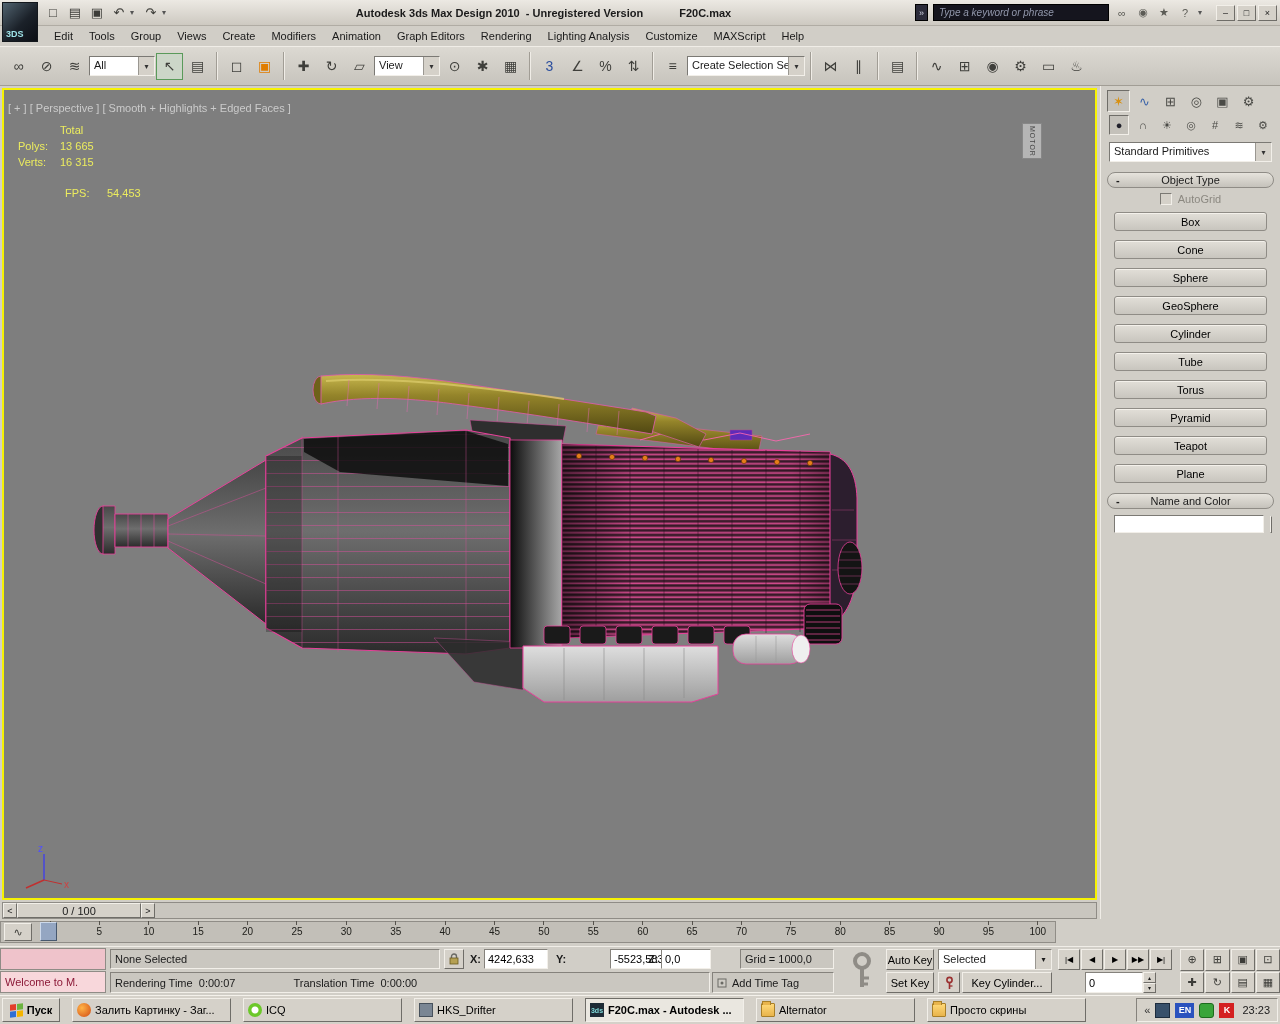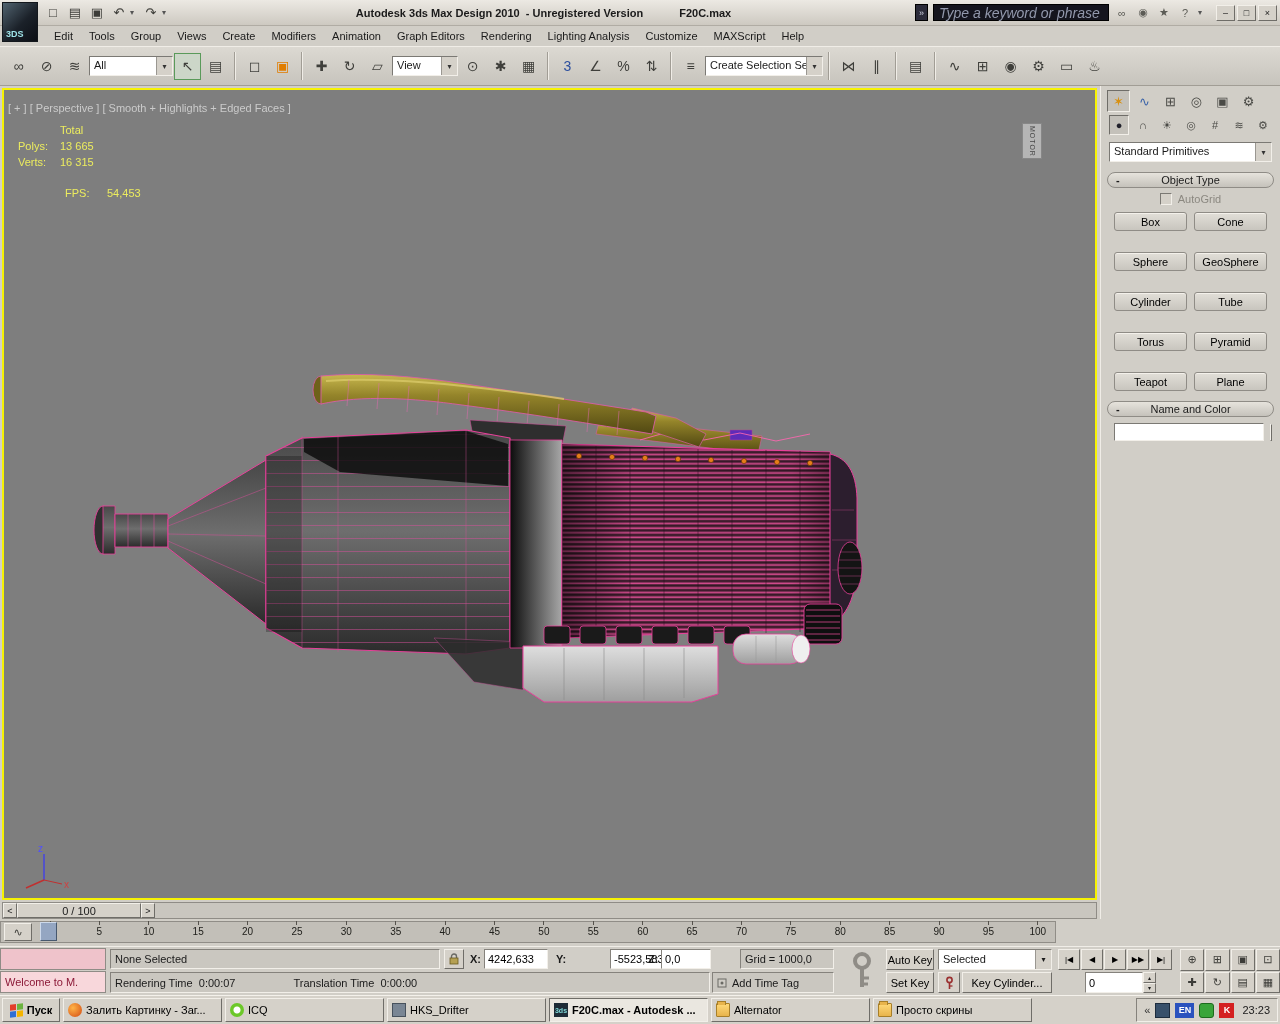--- a/index.html
+++ b/index.html
@@ -20,21 +20,21 @@
     border:1px solid #14181d; color:#9fe3e8; font-size:9px; font-weight:bold;
     display:flex; align-items:flex-end; justify-content:flex-start; padding:2px 3px; }
   .qbtn { width:22px; height:20px; display:flex; align-items:center; justify-content:center;
     color:#3c3c38; font-size:13px; }
   .qcaret { width:10px; font-size:8px; color:#555; display:flex; align-items:center; }
   .title-center { flex:1; display:flex; justify-content:center; gap:36px; font-weight:bold; }
   .search-wrap { display:flex; align-items:center; gap:5px; margin-right:6px; }
   .search-go { width:13px; height:17px; background:#2b2b3a; color:#cfd2e2; font-size:9px;
     display:flex; align-items:center; justify-content:center; border:1px solid #000; }
   .search-box { width:176px; height:17px; background:#15151e; border:1px solid #000;
-    color:#9298ac; font-style:italic; font-size:14px; display:flex; align-items:center; padding:0 5px; }
+    color:#9298ac; font-style:italic; font-size:10px; display:flex; align-items:center; padding:0 5px; }
   .info-icon { width:16px; height:16px; display:flex; align-items:center; justify-content:center;
     color:#5c5c56; font-size:11px; }
   .win-btn { width:19px; height:16px; background:#d5d1c9; margin-left:2px;
     border:1px solid; border-color:#f2efe9 #6f6d68 #6f6d68 #f2efe9;
     font-size:9px; display:flex; align-items:center; justify-content:center; }
   .win-btn:last-child { margin-right:3px; }
 
   
   .menubar { position:absolute; left:0; top:26px; width:1280px; height:20px;
     display:flex; align-items:center; padding-left:46px; background:#d1cec7; }
@@ -96,21 +96,21 @@
   .cp-cat.sel { border:1px solid; border-color:#6f6d68 #f2efe9 #f2efe9 #6f6d68; background:#c4c1ba; color:#20202a; }
   .cp-drop { margin:2px 8px 0; height:20px; }
   .rollout-header { margin:10px 6px 5px; height:16px; border:1px solid #8f8c86; border-radius:8px;
     background:linear-gradient(#e6e3dc,#c5c2bb); display:flex; align-items:center; position:relative; }
   .rollout-header .minus { position:absolute; left:8px; font-weight:bold; }
   .rollout-header .rtitle { flex:1; text-align:center; }
   .autogrid { display:flex; align-items:center; justify-content:center; gap:6px;
     color:#8b8880; margin:3px 0 7px; }
   .checkbox { width:12px; height:12px; background:#d5d1c9; border:1px solid;
     border-color:#7b7974 #f2efe9 #f2efe9 #7b7974; }
-  .prim-grid { display:grid; grid-template-columns:1fr 1fr; gap:21px 7px; margin:0 13px; }
+  .prim-grid { display:grid; grid-template-columns:1fr; gap:9px 7px; margin:0 13px; }
   .prim-btn { height:19px; background:linear-gradient(#e2dfd8,#c8c5be); border:1px solid #8f8c86;
     border-radius:3px; box-shadow:inset 0 1px 0 #f4f1eb; font:inherit;
     display:flex; align-items:center; justify-content:center; }
   .name-color-row { display:flex; gap:6px; margin:6px 13px; align-items:center; }
   .name-input { flex:1; height:18px; background:#fff; border:1px solid;
     border-color:#7b7974 #f2efe9 #f2efe9 #7b7974; font:inherit; padding:0 3px; }
   .color-swatch { width:17px; height:17px; border:1px solid;
     border-color:#f2efe9 #6f6d68 #6f6d68 #f2efe9; }
 
   
@@ -163,21 +163,21 @@
   
   .taskbar { position:absolute; left:0; top:995px; width:1280px; height:29px;
     background:#d5d1c9; border-top:1px solid #f4f1eb; display:flex; align-items:center; padding:0 2px; }
   .start-btn { width:58px; height:24px; flex:none; background:#d5d1c9; border:1px solid;
     border-color:#f2efe9 #6f6d68 #6f6d68 #f2efe9; display:flex; align-items:center;
     justify-content:center; gap:4px; font-weight:bold; font:inherit; font-weight:bold; }
   .flag { width:13px; height:13px; display:grid; grid-template-columns:1fr 1fr; gap:1px; transform:skewY(-6deg); }
   .flag i { display:block; }
   .flag .f1{ background:#e33e2b; } .flag .f2{ background:#6cb33f; }
   .flag .f3{ background:#2f6fd6; } .flag .f4{ background:#f4b400; }
-  .task-btn { width:159px; height:24px; margin-left:3px; flex:none; background:#d5d1c9;
+  .task-btn { width:159px; height:24px; margin-left:12px; flex:none; background:#d5d1c9;
     border:1px solid; border-color:#f2efe9 #6f6d68 #6f6d68 #f2efe9;
     display:flex; align-items:center; gap:4px; padding:0 4px; overflow:hidden;
     white-space:nowrap; font:inherit; text-align:left; }
   .task-btn.active { border-color:#6f6d68 #f2efe9 #f2efe9 #6f6d68; background:#eae7e0; font-weight:bold; }
   .task-label { overflow:hidden; text-overflow:ellipsis; }
   .task-icon { width:14px; height:14px; flex:none; }
   .icon-globe { background:radial-gradient(circle at 35% 35%, #ffb347, #d24a12); border-radius:50%; }
   .icon-flower { background:radial-gradient(circle at 50% 50%, #fff 0 3px, #6cc829 4px); border-radius:50%; }
   .icon-app { background:#7a8694; border:1px solid #47515c; }
   .icon-max { background:#1d2b36; color:#7fd8d8; font-size:7px; display:flex;
@@ -246,21 +246,21 @@
       <span class="menu-item">Lighting Analysis</span>
       <span class="menu-item">Customize</span>
       <span class="menu-item">MAXScript</span>
       <span class="menu-item">Help</span>
     </div>
 
   <div class="toolbar">
     <span class="tbtn">∞</span>
     <span class="tbtn">⊘</span>
     <span class="tbtn">≋</span>
-    <div class="tdrop" style="width:84px">
+    <div class="tdrop" style="width:66px">
       <span class="val">All</span>
       <span class="arrow">▾</span>
     </div>
     <span class="tbtn active-green">↖</span>
     <span class="tbtn">▤</span>
     <span class="tsep"></span>
     <span class="tbtn">◻</span>
     <span class="tbtn orange">▣</span>
     <span class="tsep"></span>
     <span class="tbtn">✚</span>

